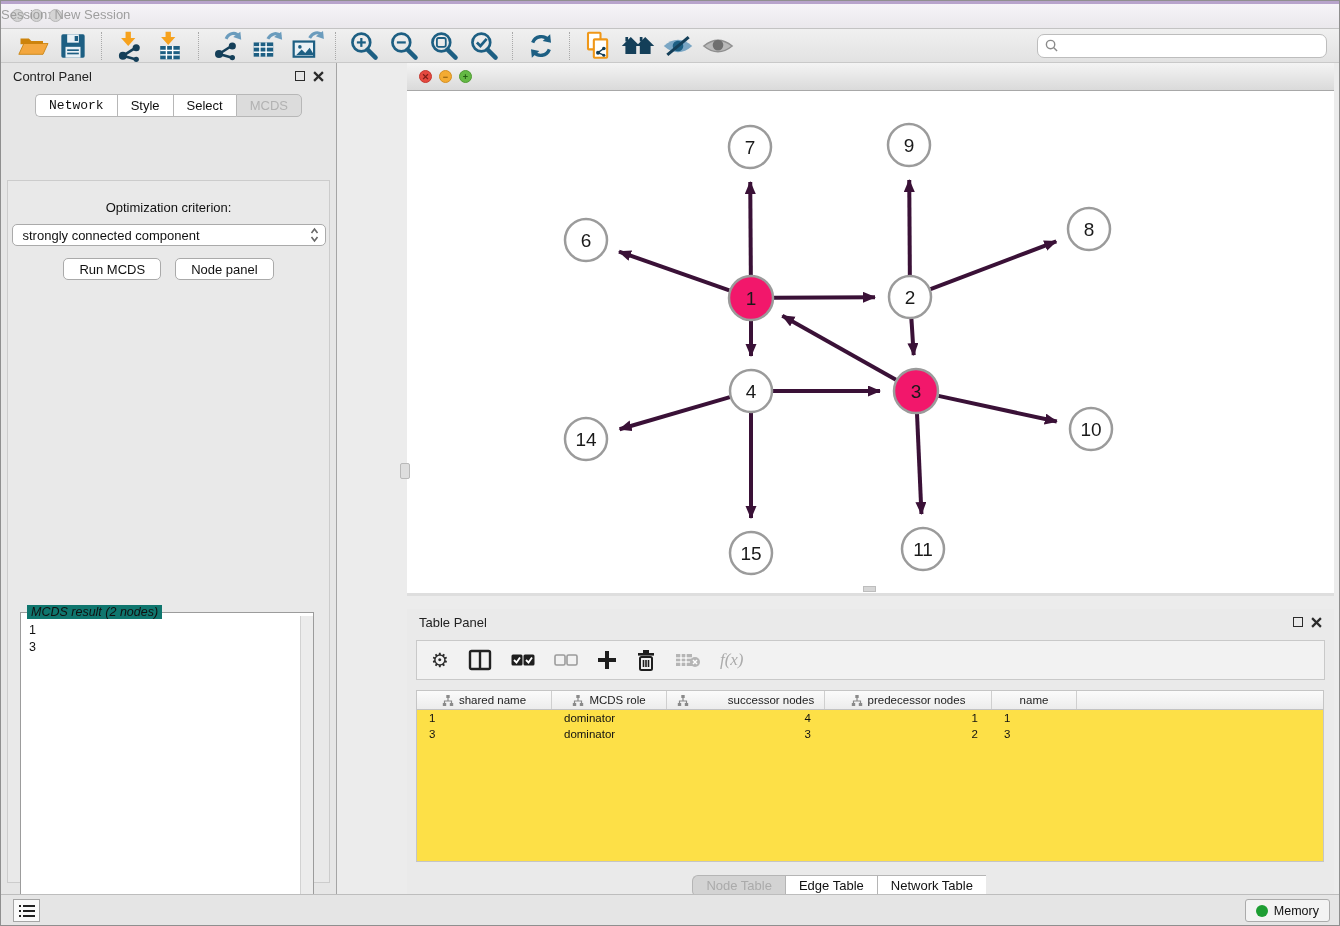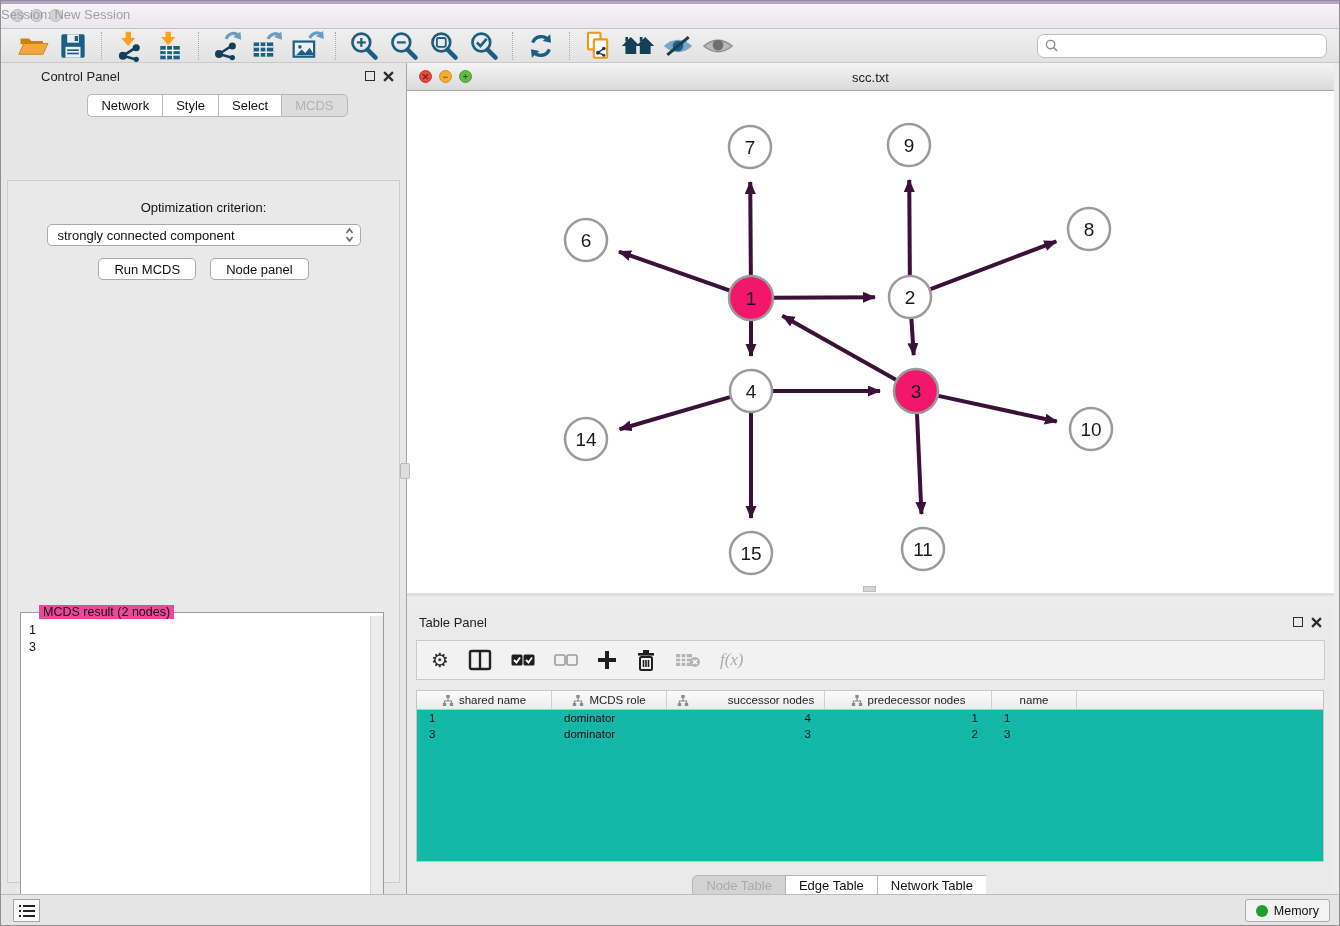--- a/index.html
+++ b/index.html
@@ -21,46 +21,46 @@
   .toolbar { position:absolute; left:0; top:28px; right:0; height:34px;
     background:linear-gradient(#f0f0f0,#e2e2e2); border-bottom:1px solid #c9c9c9;
     display:flex; align-items:center; padding:0 12px; }
   .tbtn { width:40px; height:32px; display:flex; align-items:center; justify-content:center; cursor:default; }
   .tsep { height:28px; border-left:1px dotted #a9a9a9; margin:0 8px; }
   .searchbox { margin-left:auto; width:290px; height:24px; background:#fff;
     border:1px solid #bdbdbd; border-radius:7px; display:flex; align-items:center; padding:0 7px; }
   .searchbox input { border:none; outline:none; flex:1; font-size:13px; margin-left:5px;
     font-family:"Liberation Sans",sans-serif; background:transparent; }
   
-  .cpanel { position:absolute; left:0; top:62px; width:406px; height:833px;
-    background:#e6e6e6; border-right:1px solid #a5a5a5;padding-left:28px; }
+  .cpanel { position:absolute; left:0; top:62px; width:336px; height:833px;
+    background:#e6e6e6; border-right:1px solid #a5a5a5; }
   .phead { height:26px; display:flex; align-items:center; padding:0 12px; }
   .phead .plabel { font-size:13px; color:#222; }
   .phead .picons { margin-left:auto; display:flex; gap:8px; align-items:center; }
   .float-ic { width:10px; height:10px; border:1.5px solid #2b2b2b; display:inline-block; }
   .tabsrow { display:flex; justify-content:center; margin-top:5px; position:relative; z-index:2; }
   .ctab { font-size:13px; padding:3px 13px; background:#fff; border:1px solid #b7b7b7;
     border-right:none; color:#111; }
-  .ctab:first-child { border-radius:5px 0 0 5px; }
+  .ctab:first-child { border-radius:5px 0 0 5px;font-family:Liberation Mono, monospace; }
   .ctab:last-child { border-right:1px solid #b7b7b7; border-radius:0 5px 5px 0; }
   .ctab.active { background:#dcdcdc; color:#b2b2b2; }
   .cp-body { position:absolute; left:6px; right:6px; top:117px; bottom:13px;
     background:#e9e9e9; border:1px solid #cccccc; }
   .optlabel { margin-top:19px; text-align:center; font-size:13px; color:#111; }
   .selectbox { margin:9px auto 0; width:314px; height:22px; background:#fff;
     border:1px solid #aaa; border-radius:5px; display:flex; align-items:center;
     padding:0 6px 0 10px; font-size:13px; color:#111; }
   .selectbox .spacer { flex:1; }
   .btnrow { display:flex; justify-content:center; gap:14px; margin-top:12px; }
   .mbtn { height:22px; padding:0 15px; background:#fff; border:1px solid #aaa;
     border-radius:5px; font-size:13px; color:#111; font-family:"Liberation Sans",sans-serif; }
   .resultgroup { position:absolute; left:12px; right:15px; top:431px; height:383px;
     border:1px solid #9c9c9c; background:#fff; }
-  .resultgroup .legend { position:absolute; top:-8px; left:18px; background:#ec4899;
-    padding:0 4px; font-size:12.5px; color:#111; }
+  .resultgroup .legend { position:absolute; top:-8px; left:6px; background:#0f766e;
+    padding:0 4px; font-size:12.5px; color:#111;font-style:italic; }
   .resultlines { position:absolute; left:0; top:3px; right:14px; bottom:0;
     padding:6px 8px; font-size:12.5px; color:#111; line-height:17px; overflow:hidden; }
   .resulttrack { position:absolute; right:0; top:3px; bottom:1px; width:13px;
     background:#ececec; border-left:1px solid #d2d2d2; }
   .vsplit-handle { position:absolute; left:399px; top:462px; width:10px; height:16px;
     background:#dedede; border:1px solid #b9b9b9; border-radius:2px; z-index:5; }
   
   .netwin { position:absolute; left:406px; top:62px; width:927px; height:530px; background:#fff; }
   .netbar { position:absolute; left:0; top:0; right:0; height:28px;
     background:linear-gradient(#f4f4f4,#dadada); border-bottom:1px solid #a8a8a8; }
@@ -77,21 +77,21 @@
   .hsplit { position:absolute; left:406px; top:592px; width:927px; height:3px; background:#dedede; }
   
   .tpanel { position:absolute; left:406px; top:608px; width:927px; height:298px; background:#eaeaea; }
   .tp-toolbar { position:absolute; left:9px; right:9px; top:31px; height:40px;
     background:#f2f2f2; border:1px solid #c9c9c9; display:flex; align-items:center;
     gap:19px; padding:0 14px; }
   .tpi { display:flex; align-items:center; justify-content:center; height:28px; }
   .fx { font-family:"Liberation Serif", serif; font-style:italic; font-size:17px; color:#ababab; }
   .gearchar { font-family:"DejaVu Sans", sans-serif; font-size:20px; color:#2d2d2d; line-height:20px; }
   .tablebox { position:absolute; left:9px; right:10px; top:81px; height:172px;
-    background:#14b8a6; border:1px solid #c5c5c5; }
+    background:#fde047; border:1px solid #c5c5c5; }
   .thead { display:flex; height:19px; border-bottom:1px solid #c2c2c2;
     background:linear-gradient(#fbfbfb,#ececec); }
   .th { display:flex; align-items:center; justify-content:center; gap:5px;
     font-size:11.5px; color:#222; border-right:1px solid #cfcfcf; height:100%; }
   .trow { display:flex; height:16px; }
   .td { font-size:11.5px; color:#111; line-height:16px; white-space:nowrap; overflow:hidden; }
   .tp-tabs { position:absolute; left:0; right:0; top:266px; display:flex; justify-content:center; }
   .ttab { font-size:13px; height:22px; line-height:20px; padding:0 13px; background:#fff;
     border:1px solid #b5b5b5; border-right:none; color:#111; }
   .ttab:first-child { border-radius:6px 0 0 6px; }
@@ -322,21 +322,20 @@
       </div>
     </div>
   </div>
   <div class="vsplit-handle"></div>
 
   <div class="netwin">
     <div class="netbar">
       <span class="mac red" style="left:12px">✕</span>
       <span class="mac yel" style="left:32px">−</span>
       <span class="mac grn" style="left:52px">+</span>
-      <div class="title">scc.txt</div>
     </div>
     <div class="canvas">
       <svg id="graph-svg" width="927" height="502">
           <defs>
             <marker id="arrow" markerUnits="userSpaceOnUse" markerWidth="15" markerHeight="13" refX="12" refY="5.5" orient="auto">
               <path d="M0,0 L13,5.5 L0,11 Z" fill="#3a1137"></path>
             </marker>
           </defs>
           <line x1="343.84768545925334" y1="184.0005043472541" x2="343.2317829967884" y2="90.9992325150481" stroke="#3a1137" stroke-width="4" marker-end="url(#arrow)"></line>
           <line x1="322.3015285768616" y1="199.3726585300483" x2="212.01941303521065" y2="160.60682397601343" stroke="#3a1137" stroke-width="4" marker-end="url(#arrow)"></line>

